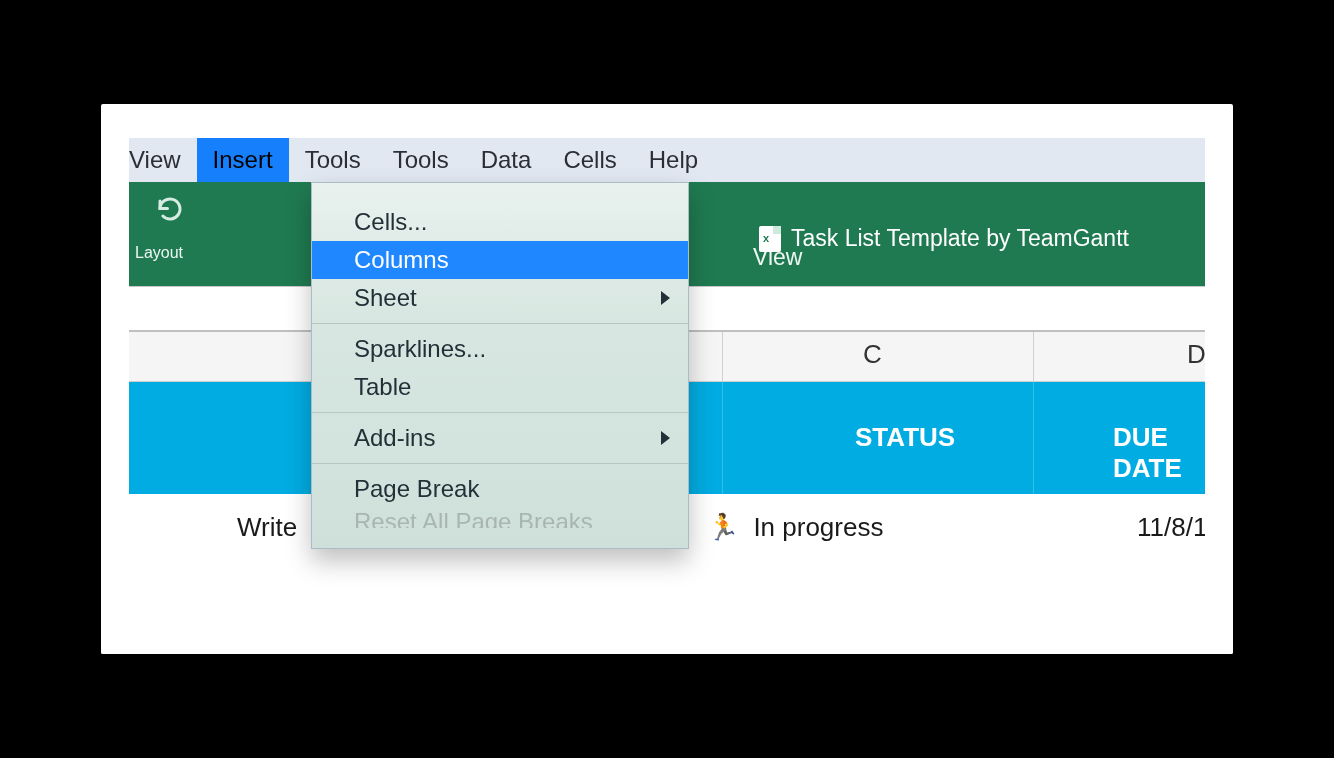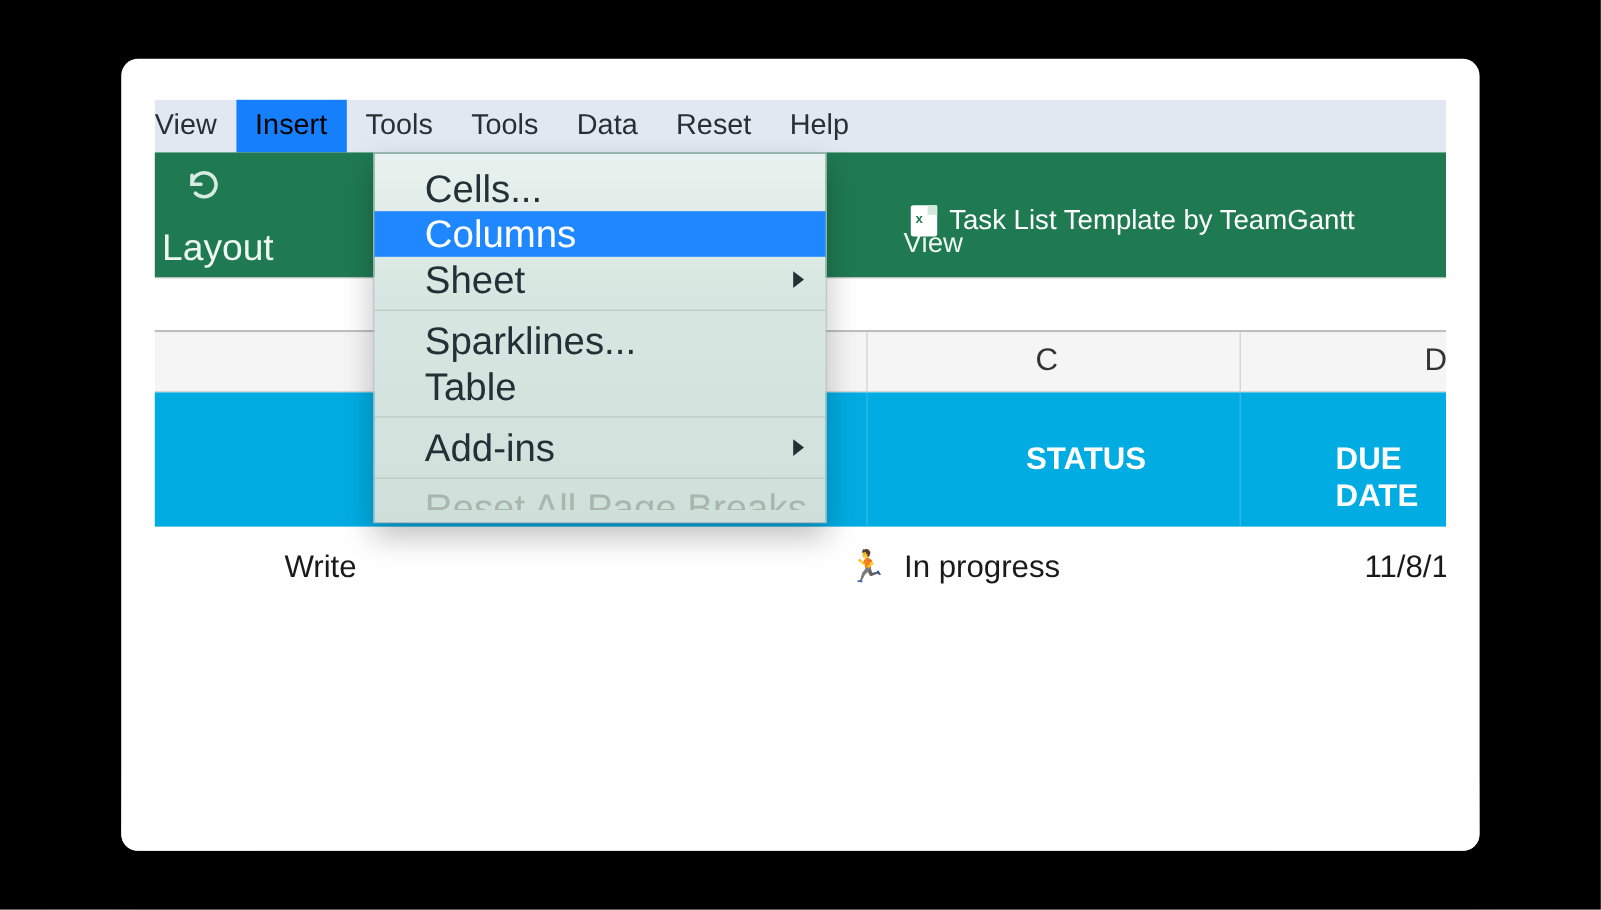--- a/index.html
+++ b/index.html
@@ -8,23 +8,23 @@
     font-family: -apple-system, "Helvetica Neue", Helvetica, Arial, sans-serif;
     background: #000;
     display: flex;
     align-items: center;
     justify-content: center;
     width: 1334px;
     height: 758px;
   }
   .card {
     width: 1132px;
-    height: 660px;
+    height: 550px;
     background: #fff;
-    border-radius: 14px;
+    border-radius: 2px;
     box-shadow: 0 25px 60px rgba(0,0,0,0.6);
     padding: 34px 28px;
     position: relative;
     overflow: hidden;
   }
   .viewport {
     position: absolute;
     left: 28px;
     right: 28px;
     top: 34px;
@@ -70,21 +70,21 @@
   }
   .ribbon .undo-icon {
     position: absolute;
     left: 48px; top: 14px;
     width: 30px; height: 30px;
   }
   .ribbon .undo-icon svg { width:100%; height:100%; }
   .ribbon .layout-label {
     position: absolute;
     left: 28px; top: 62px;
-    font-size: 31px;
+    font-size: 16px;
   }
   .ribbon .view-label {
     position: absolute;
     left: 646px; top: 62px;
     font-size: 23px;
   }
   .ribbon .doc-title {
     position: absolute;
     left: 652px; top: 14px;
     display: flex;
@@ -151,23 +151,23 @@
 
   
   .dropdown {
     position:absolute;
     left: 204px;
     top: 44px;
     width: 378px;
     background: linear-gradient(#e8f1ee, #d7e6e0 40%, #cfe0da);
     border:1px solid #adbcc4;
     box-shadow: 0 12px 24px rgba(0,0,0,0.25);
-    font-size:32px;
+    font-size:24px;
     color:#243038;
-    padding: 10px 0;
+    padding: 20px 0;
   }
   .dropdown .item {
     height:38px;
     display:flex;
     align-items:center;
     padding: 0 22px 0 42px;
     position:relative;
   }
   .dropdown .item.hl { background:#1f87ff; color:#fff; }
   .dropdown .item .arw {
@@ -190,21 +190,21 @@
 <div class="card">
   <div class="viewport">
     <div class="app">
 
       <div class="menubar">
         <div class="m">View</div>
         <div class="m active">Insert</div>
         <div class="m">Tools</div>
         <div class="m">Tools</div>
         <div class="m">Data</div>
-        <div class="m">Reset</div>
+        <div class="m">Cells</div>
         <div class="m">Help</div>
       </div>
 
       <div class="ribbon">
         <span class="undo-icon">
           <svg viewBox="0 0 24 24" fill="none" stroke="#d6ebe1" stroke-width="2.4" stroke-linecap="round">
             <path d="M4 10a8 8 0 1 1 2.3 6"></path>
             <polyline points="4,4 4,10 10,10"></polyline>
           </svg>
         </span>
@@ -258,19 +258,22 @@
         </div>
         <div class="item">
           <span>Table</span>
         </div>
         <div class="sep"></div>
         <div class="item">
           <span>Add-ins</span>
           <span class="arw"></span>
         </div>
         <div class="sep"></div>
+        <div class="item">
+          <span>Page Break</span>
+        </div>
         <div class="cut">Reset All Page Breaks</div>
       </div>
 
     </div>
   </div>
   <div class="fade"></div>
 </div>
 
 </body></html>

